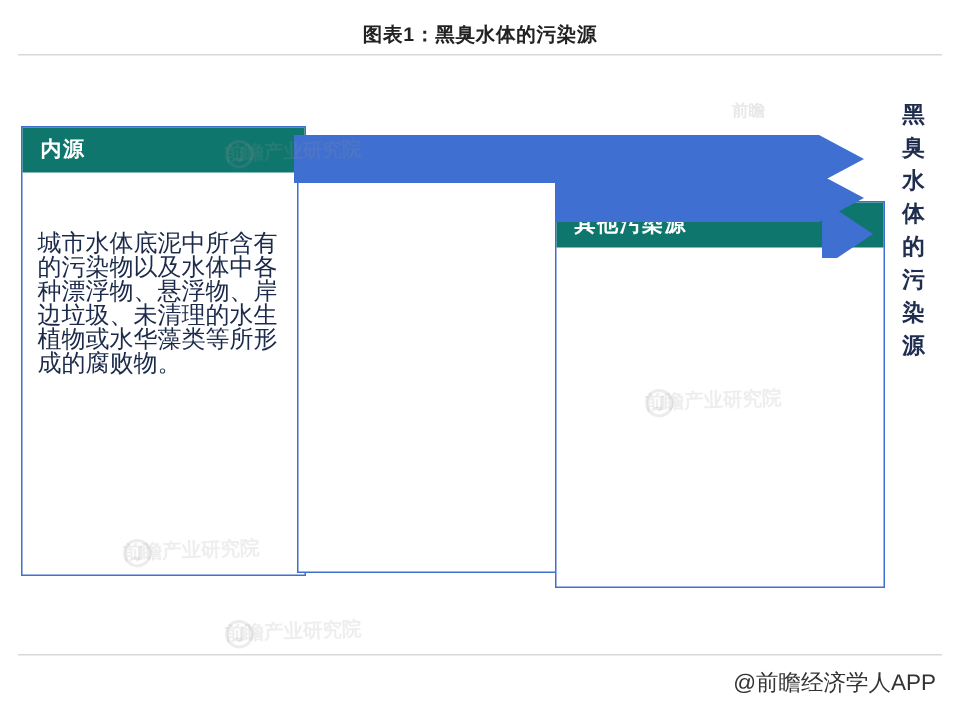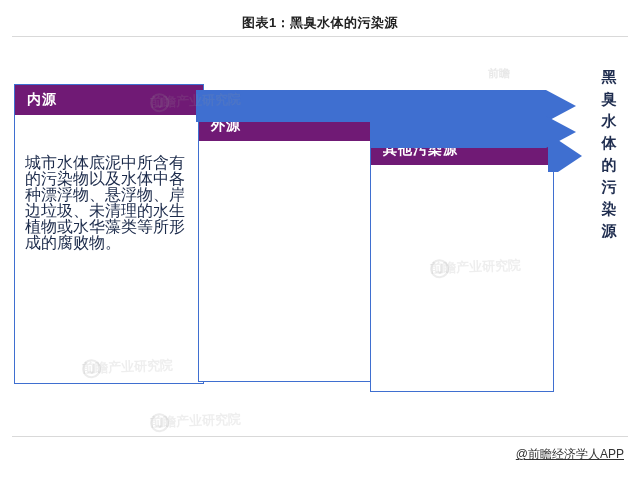--- a/index.html
+++ b/index.html
@@ -51,21 +51,21 @@
   }
 
   
   .card {
     position: absolute;
     border: 1px solid #3f6fd0;
     background: #ffffff;
     box-sizing: border-box;
   }
   .card .head {
-    background: #701a75;
+    background: #0f766e;
     color: #ffffff;
     font-size: 14px;
     font-weight: bold;
     padding: 6px 10px 6px 12px;
     letter-spacing: 1px;
     box-sizing: border-box;
   }
   .card .body {
     padding: 8px 9px 8px 10px;
     font-size: 16px;
@@ -89,21 +89,21 @@
   }
   #card-external {
     left: 198px;
     top: 110px;
     width: 178px;
     height: 272px;
   }
   #card-other {
     left: 370px;
     top: 134px;
-    width: 184px;
+    width: 220px;
     height: 258px;
   }
 
   
   .arrow {
     position: absolute;
     z-index: 3;
   }
 
   
@@ -128,23 +128,22 @@
     position: absolute;
     left: 14px;
     top: 446px;
     font-size: 10.5px;
     color: #444444;
   }
   .credit {
     position: absolute;
     right: 16px;
     top: 446px;
-    font-size: 12px;
+    font-size: 15px;
     color: #333333;
-    text-decoration: underline;
   }
 
   
   .wm {
     position: absolute;
     color: rgba(150, 150, 150, 0.16);
     font-size: 13px;
     font-weight: bold;
     white-space: nowrap;
     pointer-events: none;
@@ -197,21 +196,20 @@
   </svg>
 
   <div class="card" id="card-internal">
     <div class="head">内源</div>
     <div class="body">
       <p>城市水体底泥中所含有的污染物以及水体中各种漂浮物、悬浮物、岸边垃圾、未清理的水生植物或水华藻类等所形成的腐败物。</p>
     </div>
   </div>
 
   <div class="card" id="card-external">
-    <div class="head">外源</div>
     <div class="body">
     </div>
   </div>
 
   <div class="card" id="card-other">
     <div class="head">其他污染源</div>
   </div>
 
   <div class="right-label">
     <span>黑</span>

